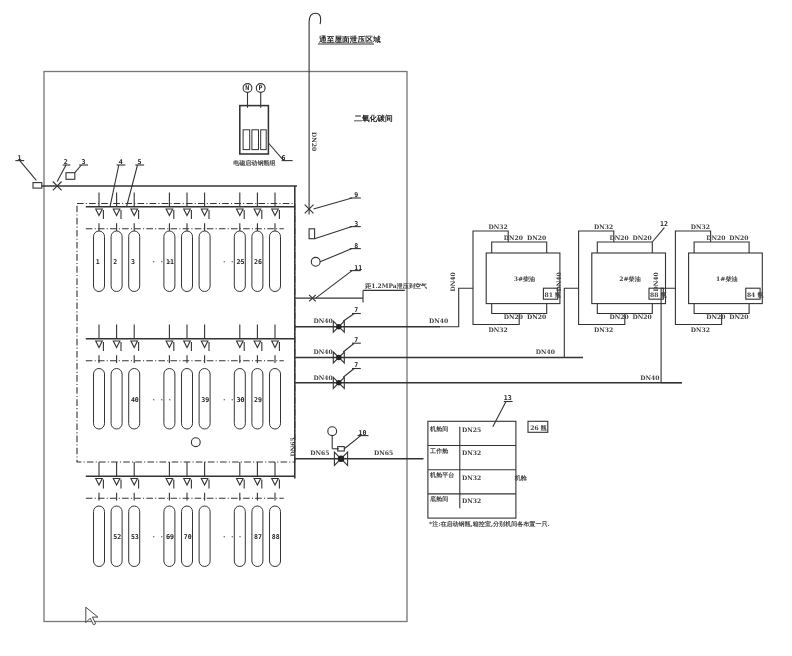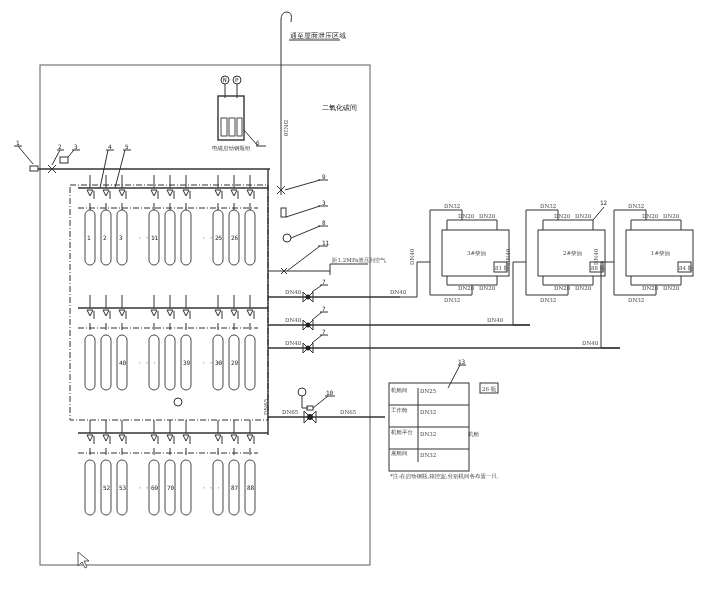--- a/index.html
+++ b/index.html
@@ -1,17 +1,17 @@
 <!DOCTYPE html>
 <html><head>
 <meta charset="utf-8">
 <style>
   html,body{margin:0;padding:0;background:#fff;}
   body{width:720px;height:596px;overflow:hidden;font-family:"DejaVu Sans",sans-serif;}
-  #stage{position:relative;width:658px;height:596px;}
+  #stage{position:relative;width:658px;height:596px;font-weight:bold;}
   svg{position:absolute;left:0;top:0;}
   .ln{stroke:#333;stroke-width:1;fill:none;}
   .thk{stroke:#333;stroke-width:1.4;fill:none;}
   .frame{stroke:#777;stroke-width:1.2;fill:none;}
   .dash{stroke:#333;stroke-width:1;fill:none;stroke-dasharray:6 2 1 2;}
   .lbl{font-family:"DejaVu Sans",sans-serif;font-size:7px;fill:#222;}
   .sm{font-family:"DejaVu Serif",serif;font-size:5.5px;fill:#444;}
   .num{font-family:"DejaVu Sans Mono",monospace;font-size:6px;fill:#222;}
   .cyl{fill:#fff;stroke:#333;stroke-width:0.9;}
 </style>

